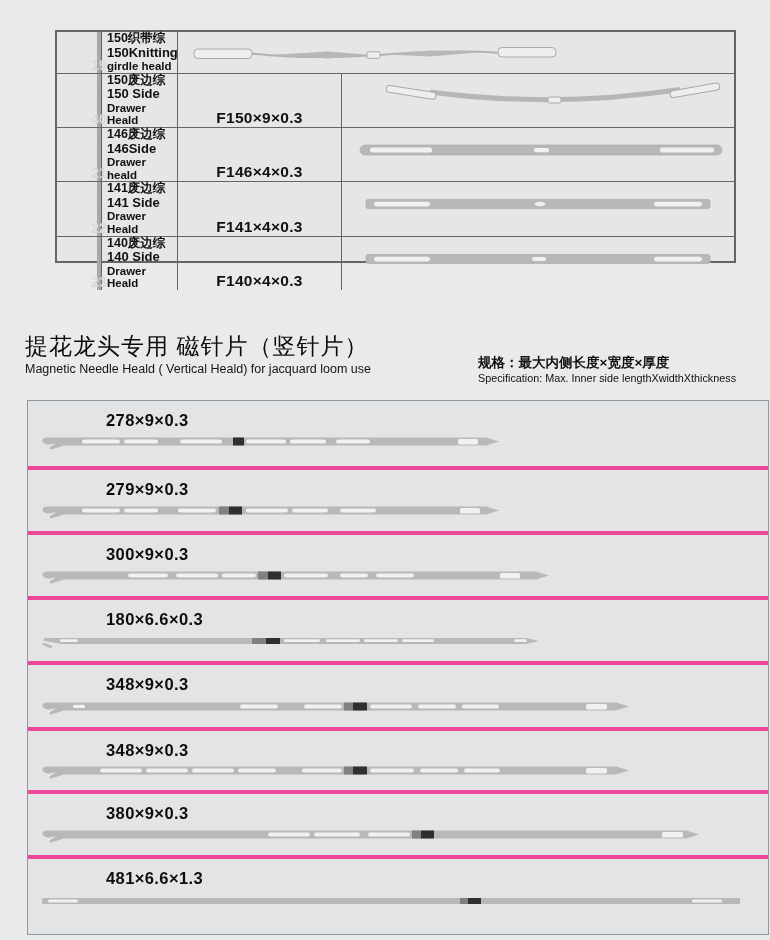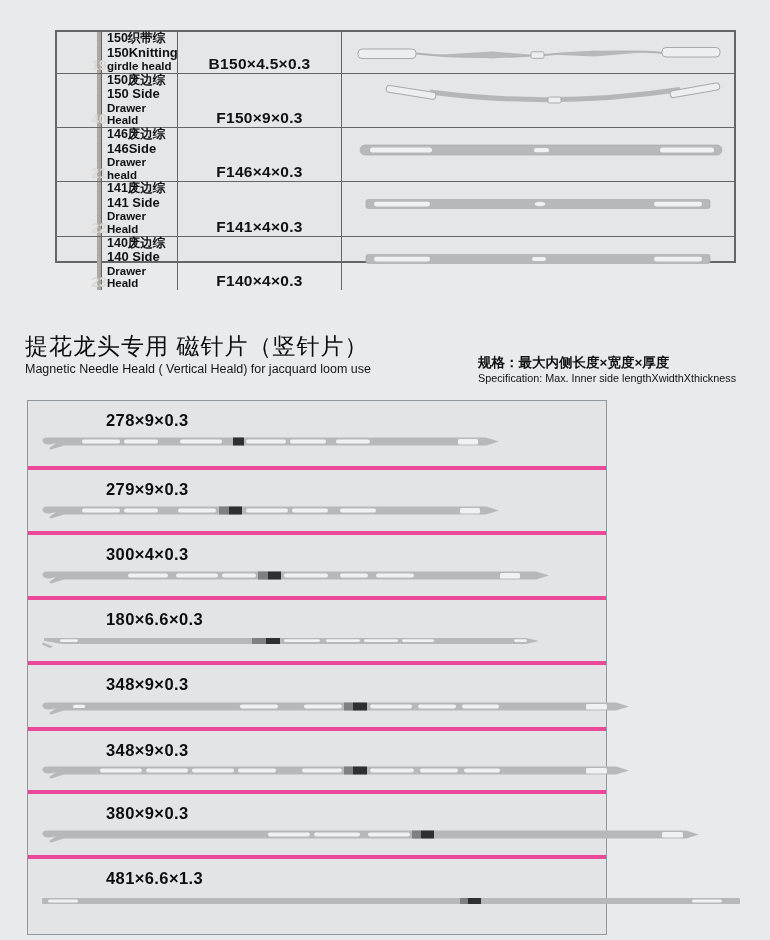--- a/index.html
+++ b/index.html
@@ -35,21 +35,21 @@
   .c-img{position:relative;}
   .c-img svg{position:absolute;left:0;top:0;}
   
   .sec-title{position:absolute;left:25px;top:331px;font-size:23px;font-weight:normal;letter-spacing:1px;color:#0c0c0c;}
   .sec-sub{position:absolute;left:25px;top:362px;font-size:12.5px;font-weight:normal;color:#141414;}
   .sec-spec{position:absolute;left:478px;top:355px;line-height:1.25;}
   .sec-spec .l1{font-size:13.5px;font-weight:bold;}
   .sec-spec .l2{font-size:10.8px;}
   
   .needle-panel{
-    position:absolute;left:27px;top:400px;width:580px;height:535px;
+    position:absolute;left:27px;top:400px;width:742px;height:535px;
     border:1px solid #8f969c;box-sizing:border-box;background:#e2e4e6;
     display:grid;grid-template-rows:65px 65px 65px 65px 66px 63px 65px 1fr;
   }
   .n-row{position:relative;border-top:4px solid #ec4899;box-sizing:border-box;}
   .n-row:first-child{border-top:none;}
   .n-label{position:absolute;left:78px;top:10px;font-size:16.5px;font-weight:bold;letter-spacing:.4px;color:#0d0d0d;}
   .n-row svg{position:absolute;left:12px;}
   
   .nb{fill:#b6b8ba;}
   .nstrip{fill:#b6b8ba;stroke:#a4a6a8;stroke-width:.6;}
@@ -64,21 +64,20 @@
 
 <div class="spec-table">
 
   <div class="t-row">
     <div class="t-cell c-num">19</div>
     <div class="t-cell c-name">
       <span class="cn">150织带综</span>
       <span class="en1">150Knitting</span>
       <span class="en2">girdle heald</span>
     </div>
-    <div class="t-cell c-spec">B150×4.5×0.3</div>
     <div class="t-cell c-img">
       <svg width="393" height="44" viewBox="0 0 393 44">
         <path class="thinline" d="M74,21.5 C110,25.5 150,26 190,23.5"></path>
         <path class="thinline" d="M202,23 C240,19.5 290,18.5 322,21"></path>
         <polygon class="nb" points="96,22.8 150,19.6 188,22.6 150,26.4"></polygon>
         <polygon class="nb" points="206,22.6 252,18.4 300,20.6 252,24.4"></polygon>
         <rect class="cap" x="16" y="17" width="58" height="9.5" rx="4"></rect>
         <rect class="cap" x="320" y="15.5" width="58" height="9.5" rx="4"></rect>
         <rect class="cap" x="189" y="19.8" width="13" height="6.5" rx="1.5"></rect>
       </svg>
@@ -198,21 +197,21 @@
       <rect class="nband-g" x="179" y="4.5" width="10" height="8"></rect>
       <rect class="nband-d" x="189" y="4.5" width="13" height="8"></rect>
       <rect class="nslot" x="206" y="6.5" width="42" height="4" rx="2"></rect>
       <rect class="nslot" x="252" y="6.5" width="36" height="4" rx="2"></rect>
       <rect class="nslot" x="300" y="6.5" width="36" height="4" rx="2"></rect>
       <rect class="nslot" x="420" y="6" width="20" height="5.5" rx="1.5"></rect>
     </svg>
   </div>
 
   <div class="n-row">
-    <div class="n-label">300×4×0.3</div>
+    <div class="n-label">300×9×0.3</div>
     <svg style="top:32px" width="512" height="18" viewBox="0 0 512 18">
       <polygon class="nb" points="30,4.5 496,4.5 509,8.5 496,12.5 30,12.5"></polygon>
       <path class="nb" d="M30,4.5 L7,4.5 C2.5,4.5 1.5,7.5 3.5,9.8 C5,11.4 7.5,11.7 10.5,11.2 L16,10.2 L10.5,13.9 C8.3,15.4 10.4,17.3 12.6,15.9 L24,12.5 L30,12.5 Z"></path>
       <rect class="nslot" x="88" y="6.5" width="40" height="4" rx="2"></rect>
       <rect class="nslot" x="136" y="6.5" width="42" height="4" rx="2"></rect>
       <rect class="nslot" x="182" y="6.5" width="34" height="4" rx="2"></rect>
       <rect class="nband-g" x="218" y="4.5" width="10" height="8"></rect>
       <rect class="nband-d" x="228" y="4.5" width="13" height="8"></rect>
       <rect class="nslot" x="244" y="6.5" width="44" height="4" rx="2"></rect>
       <rect class="nslot" x="300" y="6.5" width="28" height="4" rx="2"></rect>

